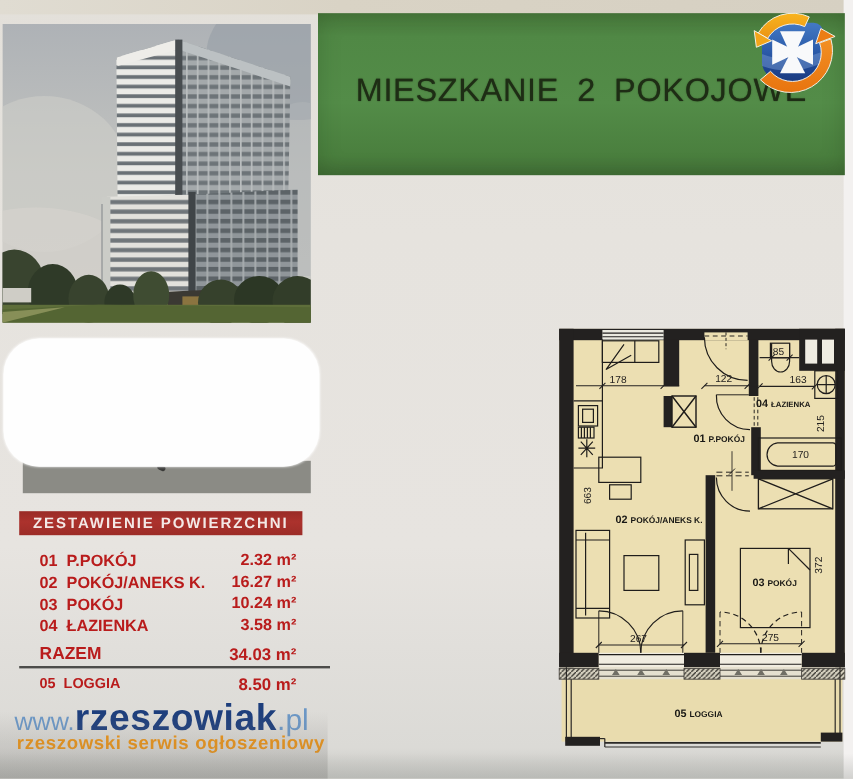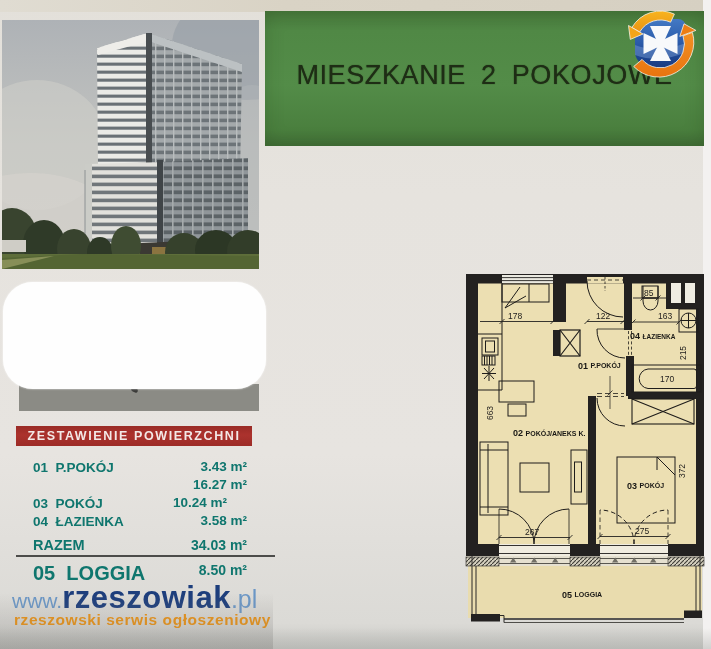--- a/index.html
+++ b/index.html
@@ -140,39 +140,40 @@
 <div class="abs" style="left:19px;top:384px;width:240px;height:27px;background:#8b8b85;"></div>
 
 <div class="abs" style="left:131px;top:388px;width:7px;height:4px;background:#3a3a38;border-radius:2px;transform:rotate(25deg);"></div>
 
 <div class="abs" style="left:3px;top:282px;width:263px;height:107px;background:#fefefe;border-radius:30px;box-shadow:0 0 2px rgba(255,255,255,0.9);"></div>
 
 <div class="abs" style="left:16px;top:426px;width:236px;height:20px;background:linear-gradient(180deg,#992b26 0%,#ac322d 45%,#9c2c27 100%);display:flex;align-items:center;justify-content:center;">
   <span style="color:#f3e8e6;font-size:12.5px;font-weight:bold;letter-spacing:1.6px;padding-bottom:1px;">ZESTAWIENIE POWIERZCHNI</span>
 </div>
 
-<div class="abs" style="left:0;top:0;width:711px;height:649px;color:#0f766e;font-weight:bold;font-size:13.5px;">
+<div class="abs" style="left:0;top:0;width:711px;height:649px;color:#b91c1c;font-weight:bold;font-size:13.5px;">
 
   <span class="abs" style="left:33px;top:460px;">01&nbsp;&nbsp;P.POKÓJ</span>
-  <span class="abs" style="right:464px;top:459px;">3.43 m²</span>
-
+  <span class="abs" style="right:464px;top:459px;">2.32 m²</span>
+
+  <span class="abs" style="left:33px;top:478px;">02&nbsp;&nbsp;POKÓJ/ANEKS K.</span>
   <span class="abs" style="right:464px;top:477px;text-align:right;">16.27 m²</span>
 
   <span class="abs" style="left:33px;top:496px;text-align:center;">03&nbsp;&nbsp;POKÓJ</span>
-  <span class="abs" style="right:484px;top:495px;">10.24 m²</span>
+  <span class="abs" style="right:464px;top:495px;">10.24 m²</span>
 
   <span class="abs" style="left:33px;top:514px;">04&nbsp;&nbsp;ŁAZIENKA</span>
   <span class="abs" style="right:464px;top:513px;">3.58 m²</span>
 
   <span class="abs" style="left:33px;top:537px;font-size:14.5px;">RAZEM</span>
   <span class="abs" style="right:464px;top:537px;font-size:14px;margin-left:24px;">34.03 m²</span>
 
   <span class="abs" style="left:16px;top:555px;width:259px;height:2px;background:#4c4c4a;"></span>
 
-  <span class="abs" style="left:33px;top:562px;font-size:20px;text-align:center;">05&nbsp;&nbsp;LOGGIA</span>
+  <span class="abs" style="left:33px;top:562px;font-size:12px;text-align:center;">05&nbsp;&nbsp;LOGGIA</span>
   <span class="abs" style="right:464px;top:562px;font-size:14px;">8.50 m²</span>
 </div>
 
 <div class="abs" style="left:12px;top:580px;white-space:nowrap;">
   <span style="font-size:21px;color:#6b97c6;">www.</span><span style="font-size:31px;font-weight:bold;color:#1d3e7c;letter-spacing:0.5px;">rzeszowiak</span><span style="font-size:25px;color:#6b97c6;">.pl</span>
 </div>
 
 <div class="abs" style="left:14px;top:611px;font-size:15.5px;font-weight:bold;color:#ef9310;letter-spacing:0.55px;">rzeszowski serwis ogłoszeniowy</div>
 
 <div class="abs" style="left:0;top:593px;width:273px;height:56px;background:linear-gradient(180deg,rgba(130,128,126,0) 0%,rgba(130,128,126,0.18) 45%,rgba(125,123,121,0.32) 100%);"></div>

